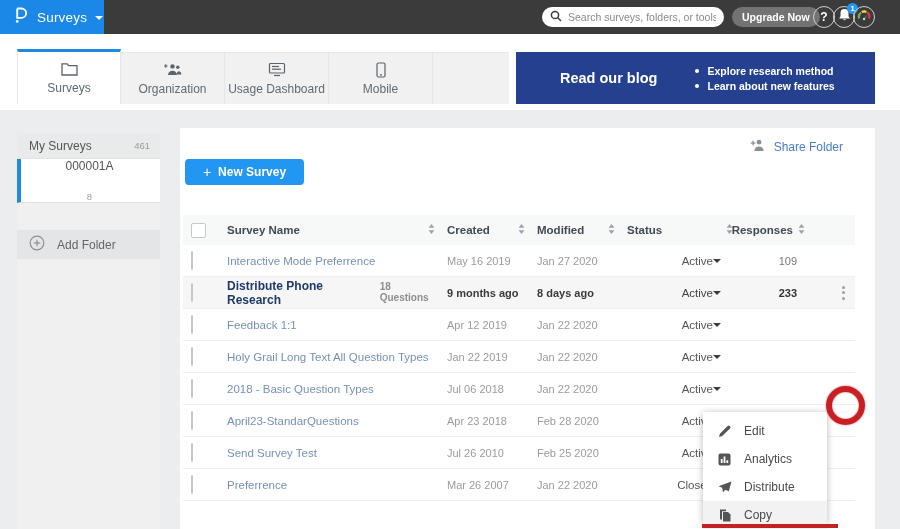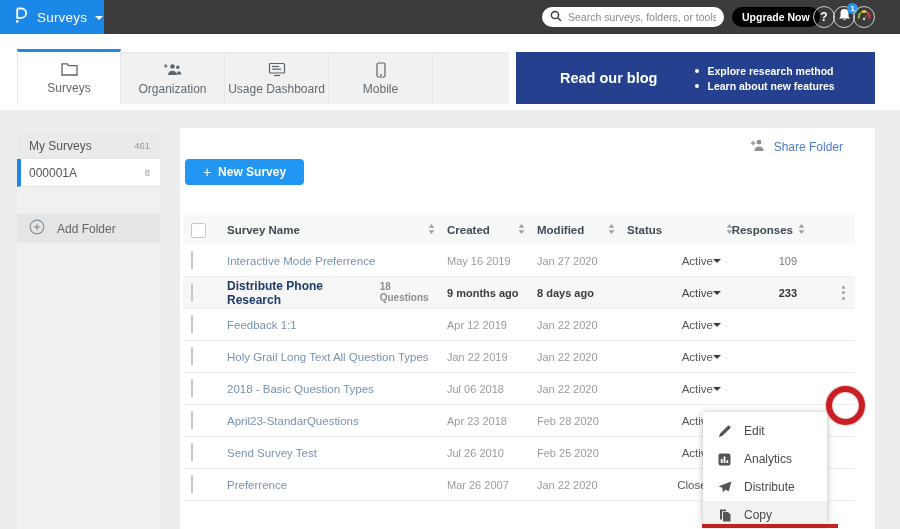--- a/index.html
+++ b/index.html
@@ -8,21 +8,21 @@
 
   
   .topbar { position:absolute; left:0; top:0; width:900px; height:34px; background:#3B3B3B; z-index:10; }
   .logo-box { position:absolute; left:0; top:0; width:104px; height:34px; background:#1B87E6; display:flex; align-items:center; padding-left:13px; cursor:pointer; }
   .brand-label { color:#fff; font-size:13.5px; margin-left:9px; letter-spacing:.2px; }
   .tri-down { width:0; height:0; border-left:4px solid transparent; border-right:4px solid transparent; border-top:4px solid currentColor; display:inline-block; }
   .logo-caret { color:#fff; margin-left:8px; margin-top:2px; }
   .search-pill { position:absolute; left:542px; top:7px; width:182px; height:20px; background:#fff; border-radius:10px; display:flex; align-items:center; padding:0 8px; }
   .search-pill input { border:none; outline:none; background:transparent; font-size:10.5px; color:#555; width:100%; margin-left:6px; font-family:inherit; }
   .search-pill input::placeholder { color:#8a8a8a; }
-  .upgrade-btn { position:absolute; left:732px; top:7px; height:20px; padding:0 10px; background:#000000; border:none; border-radius:10px; color:#fff; font-weight:bold; font-size:10.5px; display:flex; align-items:center; cursor:pointer; font-family:inherit; }
+  .upgrade-btn { position:absolute; left:732px; top:7px; height:20px; padding:0 10px; background:#737373; border:none; border-radius:10px; color:#fff; font-weight:bold; font-size:10.5px; display:flex; align-items:center; cursor:pointer; font-family:inherit; }
   .tb-circle { position:absolute; top:6px; width:22px; height:22px; border:1.5px solid #cfcfcf; border-radius:50%; display:flex; align-items:center; justify-content:center; cursor:pointer; }
   .tb-help { left:813px; color:#fff; font-weight:bold; font-size:12px; }
   .tb-bell { left:833px; }
   .tb-gauge { left:853px; }
   .bell-badge { position:absolute; top:-4px; right:-4px; width:11px; height:11px; background:#2196F3; border-radius:50%; color:#fff; font-size:7.5px; font-weight:bold; display:flex; align-items:center; justify-content:center; }
 
   
   .subheader { position:absolute; left:0; top:34px; width:900px; height:76px; background:#fff; }
   .tabstrip { position:absolute; left:17px; top:15px; height:55px; display:flex; align-items:flex-end; }
   .tab { width:104px; height:52px; background:#F1F1F2; border-right:1px solid #E6E6E8; border-top:1px solid #E6E6E8; display:flex; flex-direction:column; align-items:center; justify-content:center; gap:4px; cursor:pointer; }
@@ -36,21 +36,21 @@
   .banner-bullets { margin-left:38px; display:flex; flex-direction:column; gap:3px; }
   .banner-bullet { color:#fff; font-size:10.5px; font-weight:bold; display:flex; align-items:center; }
   .banner-bullet .dot { width:4px; height:4px; background:#fff; border-radius:50%; margin-right:8px; }
 
   
   .content { position:absolute; left:0; top:110px; width:900px; height:419px; background:#ECEDEE; }
 
   
   .sidebar { position:absolute; left:17px; top:23px; width:143px; bottom:0; background:#F0F0F1; }
   .side-item { height:26px; display:flex; align-items:center; justify-content:space-between; padding:0 10px 0 12px; font-size:12px; color:#555; cursor:pointer; background:#E9EAEA; border-bottom:1px solid #E2E2E2; }
-  .side-item.active { background:#fff; border-left:4px solid #1E88E5; padding-left:8px; height:28px; }
+  .side-item.active { background:#fff; border-left:4px solid #1E88E5; padding-left:8px; height:44px;flex-direction:column; }
   .side-count { font-size:9.5px; color:#9b9b9b; }
   .add-folder { margin-top:27px; height:29px; background:#E4E5E6; display:flex; align-items:center; padding-left:12px; cursor:pointer; }
   .add-folder-label { font-size:12px; color:#666; margin-left:12px; }
 
   
   .card { position:absolute; left:180px; top:18px; width:695px; bottom:0; background:#fff; }
   .share-folder { position:absolute; top:10px; right:32px; display:flex; align-items:center; cursor:pointer; }
   .share-label { color:#4A7CC9; font-size:12px; margin-left:8px; }
   .new-survey-btn { position:absolute; left:5px; top:31px; width:119px; height:26px; background:#2196F3; border:none; border-radius:4px; color:#fff; font-weight:bold; font-size:12px; display:flex; align-items:center; justify-content:center; cursor:pointer; font-family:inherit; }
   .new-survey-btn .plus { margin-right:7px; font-weight:normal; font-size:14px; }

